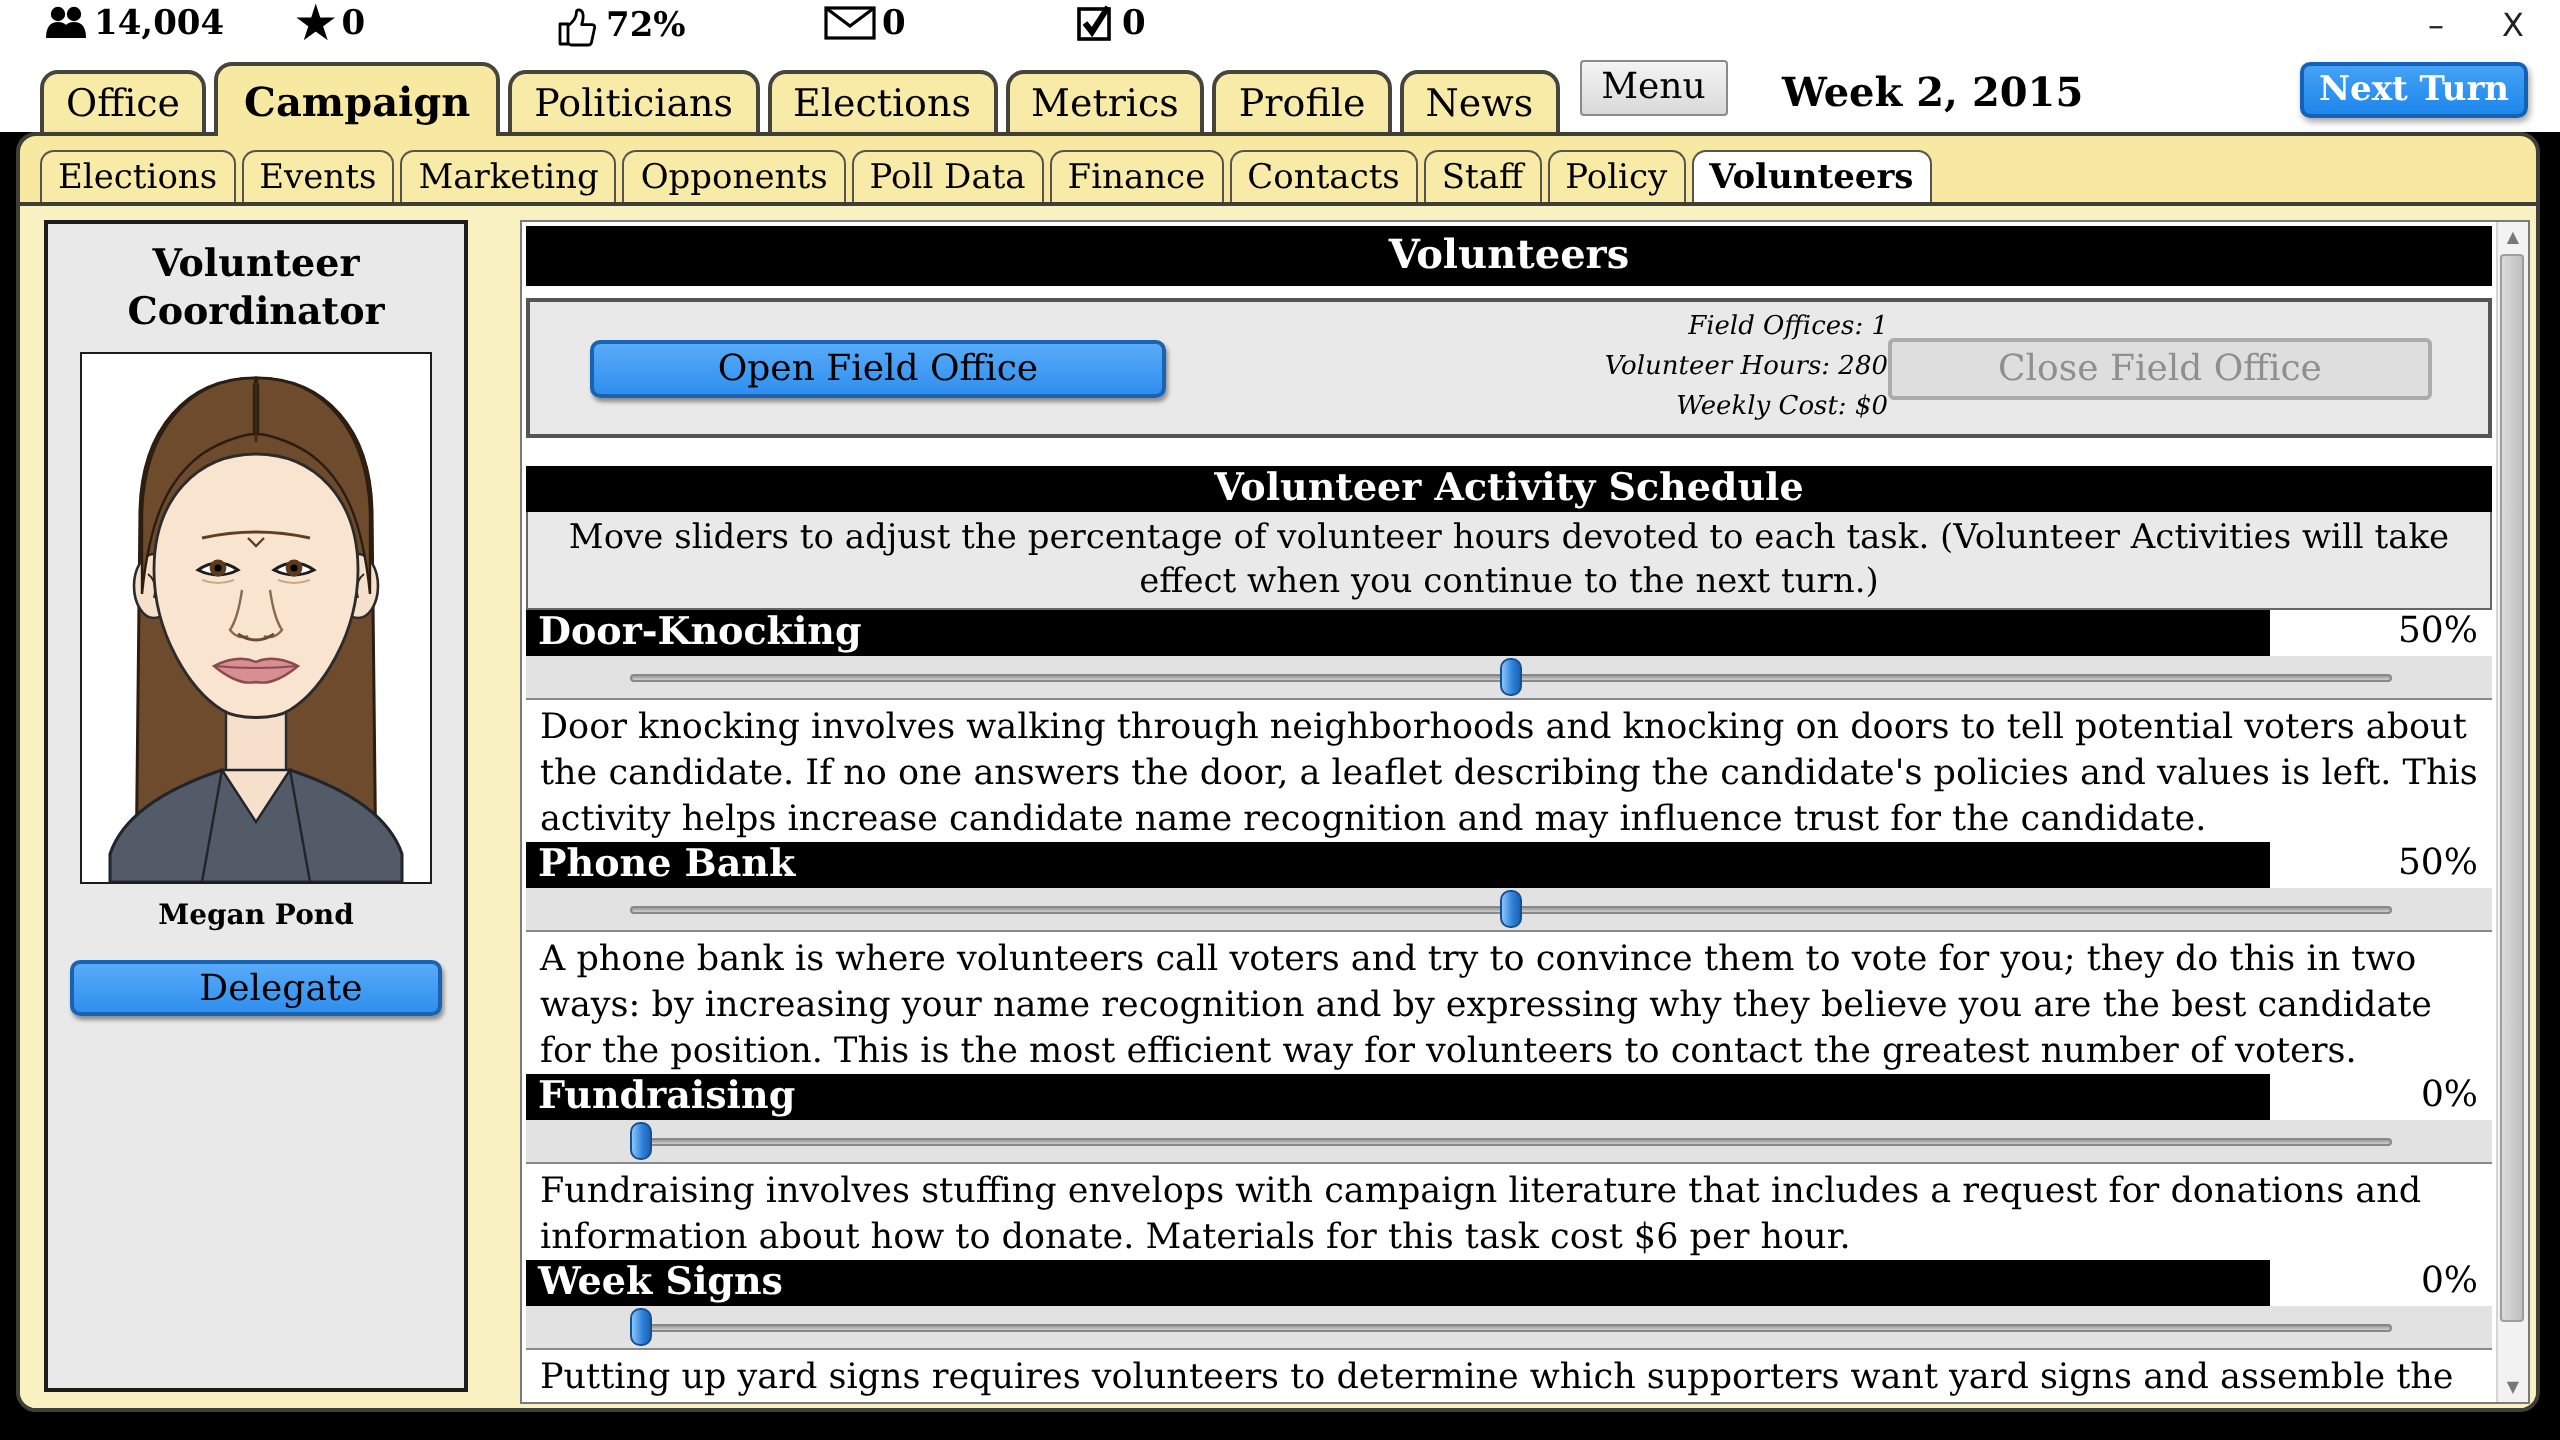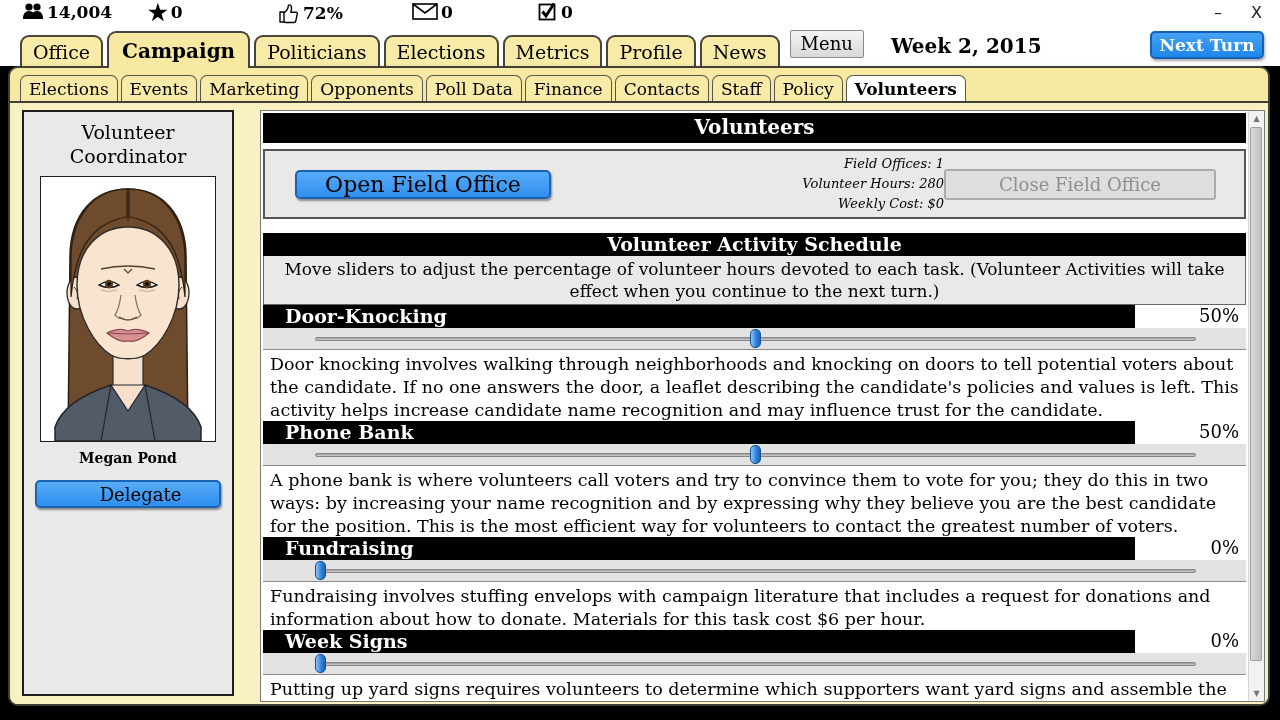--- a/index.html
+++ b/index.html
@@ -43,51 +43,51 @@
             border-radius:7px 7px 0 0; padding:3px 8px 2px; font-size:17px;
             white-space:nowrap; cursor:pointer; position:relative; z-index:3; }
   .subtab.active { background:#fff; font-weight:bold; }
   .content { position:absolute; left:0; top:35px; width:100%; height:601px;
              background:#FAF1C3; border-radius:0 0 8px 8px; }
 
   
   .sidebar { position:absolute; left:12px; top:7px; width:212px; height:586px;
              background:#E9E9E9; border:2px solid #1d1d1d; display:flex;
              flex-direction:column; align-items:center; }
-  .sb-title { margin-top:8px; font-weight:normal; font-size:19px; line-height:24px;
+  .sb-title { margin-top:8px; font-weight:bold; font-size:19px; line-height:24px;
               text-align:center; }
   .portrait { margin-top:8px; width:176px; height:266px; background:#fff;
               border:1px solid #1d1d1d; overflow:hidden; }
   .sb-name { margin-top:8px; font-weight:bold; font-size:14px; }
   .bluebtn { background:linear-gradient(#58ABF7,#2F8FEF); border:2px solid #1A62B2;
              border-radius:5px; color:#000; font-family:inherit; font-size:18px;
              cursor:pointer; box-shadow:1px 2px 2px rgba(0,0,0,.4); }
   .delegate { margin-top:14px; width:186px; height:28px;padding-left:25px; }
 
   
   .main { position:absolute; left:250px; top:7px; width:1005px; height:592px;
           background:#fff; border:1px solid #7a7a7a; overflow:hidden; }
   .main-inner { position:absolute; left:0; top:0; right:16px; bottom:0; }
   .vheader { margin:2px 2px 0; height:30px; background:#000; color:#fff;
              font-weight:bold; font-size:20px; text-align:center; line-height:29px; }
   .fieldpanel { margin:6px 2px 0; height:70px; background:#E9E9E9;
                 border:2px solid #555; display:flex; align-items:center; }
-  .openbtn { margin-left:30px; width:256px; height:29px; font-size:22px; }
+  .openbtn { margin-left:30px; width:288px; height:29px; font-size:18px; }
   .fieldinfo { flex:1; text-align:right; font-size:13px; line-height:20px;font-style:italic; }
   .closebtn { margin-right:28px; width:272px; height:31px; background:#DEDEDE;
               border:2px solid #ABABAB; border-radius:3px; color:#8f8f8f;
               font-family:inherit; font-size:18px; cursor:pointer; }
   .vasbar { margin:14px 2px 0; height:23px; background:#000; color:#fff;
             font-weight:bold; font-size:19px; text-align:center; line-height:22px; }
   .instructions { margin:0 2px; height:49px; background:#E9E9E9; border:1px solid #666;
                   border-top:none; font-size:17px; line-height:22px; text-align:center;
                   padding:2px 4px 0; }
   .task { margin:0 2px; }
   .task:first-of-type { margin-top:3px; }
-  .taskbar { height:23px; background:#000; display:flex;padding-left:16px; }
+  .taskbar { height:23px; background:#000; display:flex; }
   .taskname { flex:1; color:#fff; font-weight:bold; font-size:19px; line-height:22px;
               padding-left:6px; }
   .taskpct { width:113px; background:#fff; border-left:2px solid #000; font-size:18px;
              line-height:22px; text-align:right; padding-right:7px; }
   .sliderrow { height:22px; background:#E2E2E2; border-bottom:1px solid #8a8a8a;
                position:relative; }
   .trackarea { position:absolute; left:52px; right:50px; top:0; bottom:0; }
   .track { position:absolute; left:0; right:0; top:9px; height:4px;
            background:linear-gradient(#9a9a9a,#cfcfcf); border:1px solid #888;
            border-radius:3px; }

